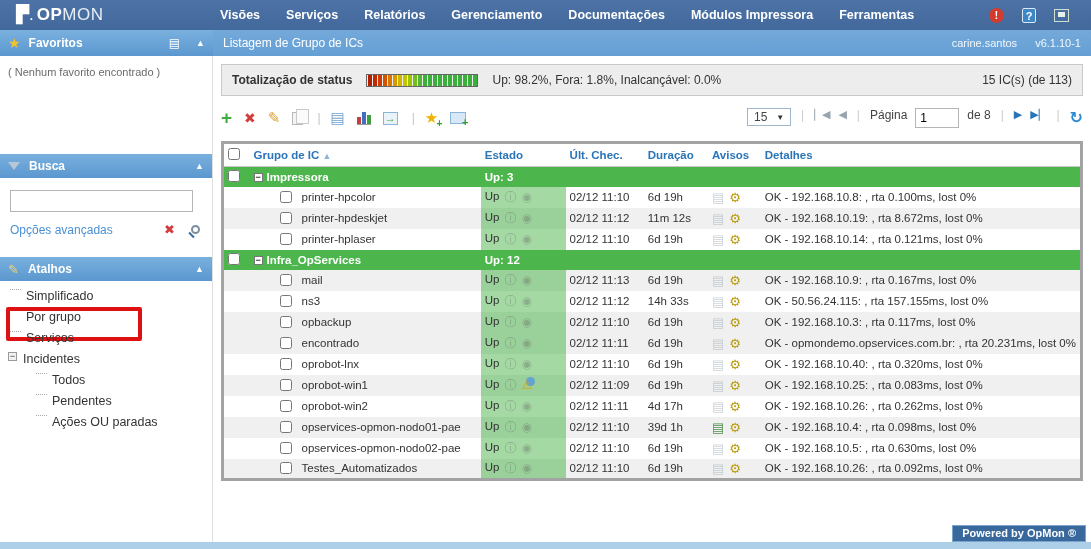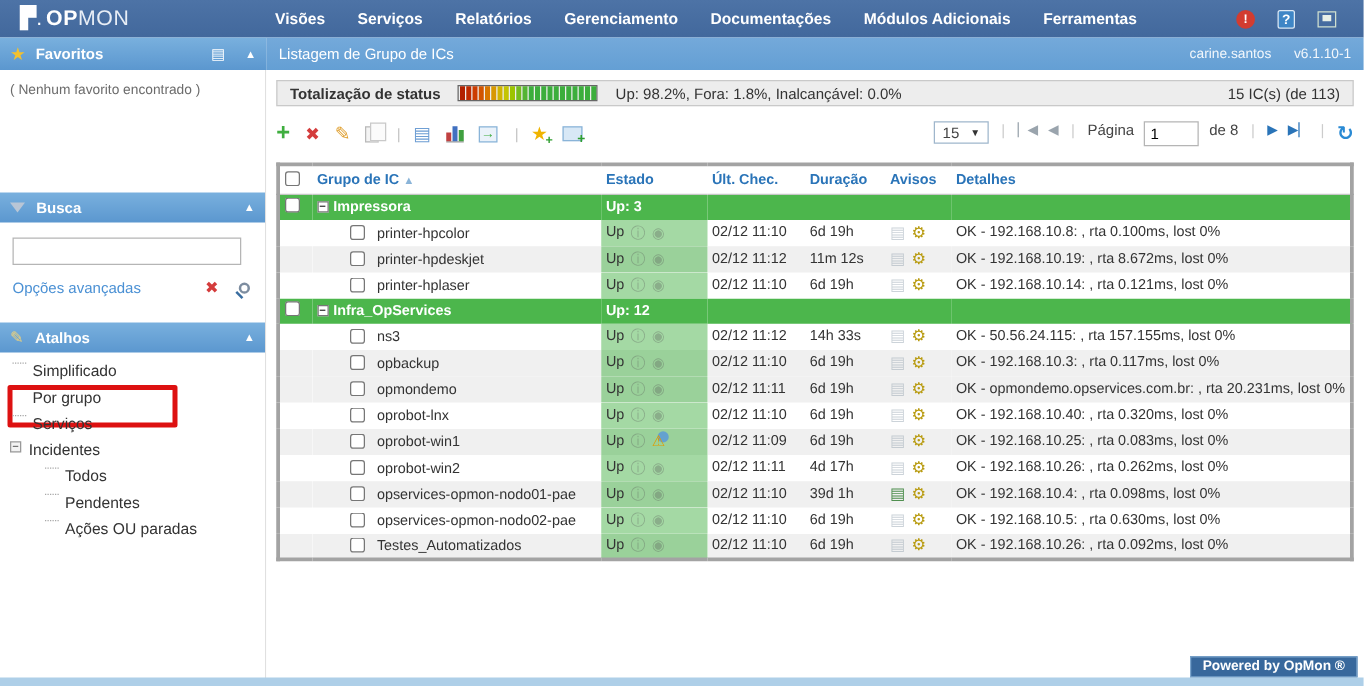--- a/index.html
+++ b/index.html
@@ -60,21 +60,21 @@
   .tree-item.lvl1 { padding-left:4px; }
   .tree-item.lvl2 { padding-left:30px; }
   .tree-item .dots { display:inline-block; width:11px; border-top:1px dotted #a8a8a8; margin-right:5px; }
   .tree-item .expander { width:9px; height:9px; border:1px solid #999; background:#f2f2f2; font-size:9px;
     line-height:7px; text-align:center; color:#333; margin-right:6px; margin-left:-2px; }
   .tree-item.hl::after { content:""; position:absolute; left:0px; top:-3px; width:128px; height:26px;
     border:4px solid #dd1111; border-radius:2px; pointer-events:none; }
 
   
   .main { position:absolute; left:213px; top:56px; width:878px; height:487px; background:#fff; }
-  .statusbar { margin:8px 8px 0 8px; height:21px; background:#ededed; border:1px solid #c9c9c9;
+  .statusbar { margin:8px 8px 0 8px; height:32px; background:#ededed; border:1px solid #c9c9c9;
     display:flex; align-items:center; padding:0 10px; font-size:12px; color:#333; }
   .statusbar .label { font-weight:bold; }
   .mini-bar { display:flex; align-items:center; height:13px; border:1px solid #666; margin:0 14px; padding:0; }
   .mini-bar i { display:block; width:4px; height:11px; margin:0 0.5px; }
   .statusbar .count { margin-left:auto; }
 
   .toolrow { margin:9px 8px 0 8px; height:26px; display:flex; align-items:center; font-size:12px; color:#333; }
   .tool-btn { margin-right:12px; cursor:pointer; display:inline-flex; align-items:center; }
   .tool-sep { color:#c4c4c4; margin:0 10px 0 2px; }
   .g-add { color:#3fae3f; font-size:19px; font-weight:bold; line-height:16px; }
@@ -147,21 +147,21 @@
     <span class="logo-mark">▛.</span>
     <span class="logo-op">OP</span>
     <span class="logo-mon">MON</span>
   </div>
   <div class="menus">
       <span class="menu-item">Visões</span>
       <span class="menu-item">Serviços</span>
       <span class="menu-item">Relatórios</span>
       <span class="menu-item">Gerenciamento</span>
       <span class="menu-item">Documentações</span>
-      <span class="menu-item">Módulos Adicionais</span>
+      <span class="menu-item">Módulos Impressora</span>
       <span class="menu-item">Ferramentas</span>
     </div>
   <div class="nav-icons">
     <span class="icon-alert">!</span>
     <span class="icon-help">?</span>
     <span class="icon-full"></span>
   </div>
 </div>
 
 <div class="subrow">
@@ -386,41 +386,50 @@
         </tr>
         <tr class="group-row">
           <td><input type="checkbox" style=""></td>
           <td><span class="gexp">−</span><span class="gname">Infra_OpServices</span></td>
           <td>Up: 12</td>
           <td></td>
           <td></td>
           <td></td>
           <td></td>
         </tr>
+        <tr class="ic-row even">
+          <td></td>
+          <td class="namecell"><input type="checkbox" style=""><span>mail</span></td>
+          <td class="estado"><span>Up</span><span class="mini-ico">ⓘ</span><span class="mini-ico">◉</span></td>
+          <td>02/12 11:13</td>
+          <td>6d 19h</td>
+          <td><span class="avisos-list">▤</span><span class="avisos-gear">⚙</span></td>
+          <td>OK - 192.168.10.9: , rta 0.167ms, lost 0%</td>
+        </tr>
         <tr class="ic-row odd">
           <td></td>
           <td class="namecell"><input type="checkbox" style=""><span>ns3</span></td>
           <td class="estado"><span>Up</span><span class="mini-ico">ⓘ</span><span class="mini-ico">◉</span></td>
           <td>02/12 11:12</td>
           <td>14h 33s</td>
           <td><span class="avisos-list">▤</span><span class="avisos-gear">⚙</span></td>
           <td>OK - 50.56.24.115: , rta 157.155ms, lost 0%</td>
         </tr>
         <tr class="ic-row even">
           <td></td>
           <td class="namecell"><input type="checkbox" style=""><span>opbackup</span></td>
           <td class="estado"><span>Up</span><span class="mini-ico">ⓘ</span><span class="mini-ico">◉</span></td>
           <td>02/12 11:10</td>
           <td>6d 19h</td>
           <td><span class="avisos-list">▤</span><span class="avisos-gear">⚙</span></td>
           <td>OK - 192.168.10.3: , rta 0.117ms, lost 0%</td>
         </tr>
         <tr class="ic-row even">
           <td></td>
-          <td class="namecell"><input type="checkbox" style=""><span>opmondemo</span></td>
+          <td class="namecell"><input type="checkbox" style=""><span>encontrado</span></td>
           <td class="estado"><span>Up</span><span class="mini-ico">ⓘ</span><span class="mini-ico">◉</span></td>
           <td>02/12 11:11</td>
           <td>6d 19h</td>
           <td><span class="avisos-list">▤</span><span class="avisos-gear">⚙</span></td>
           <td>OK - opmondemo.opservices.com.br: , rta 20.231ms, lost 0%</td>
         </tr>
         <tr class="ic-row odd">
           <td></td>
           <td class="namecell"><input type="checkbox" style=""><span>oprobot-lnx</span></td>
           <td class="estado"><span>Up</span><span class="mini-ico">ⓘ</span><span class="mini-ico">◉</span></td>

